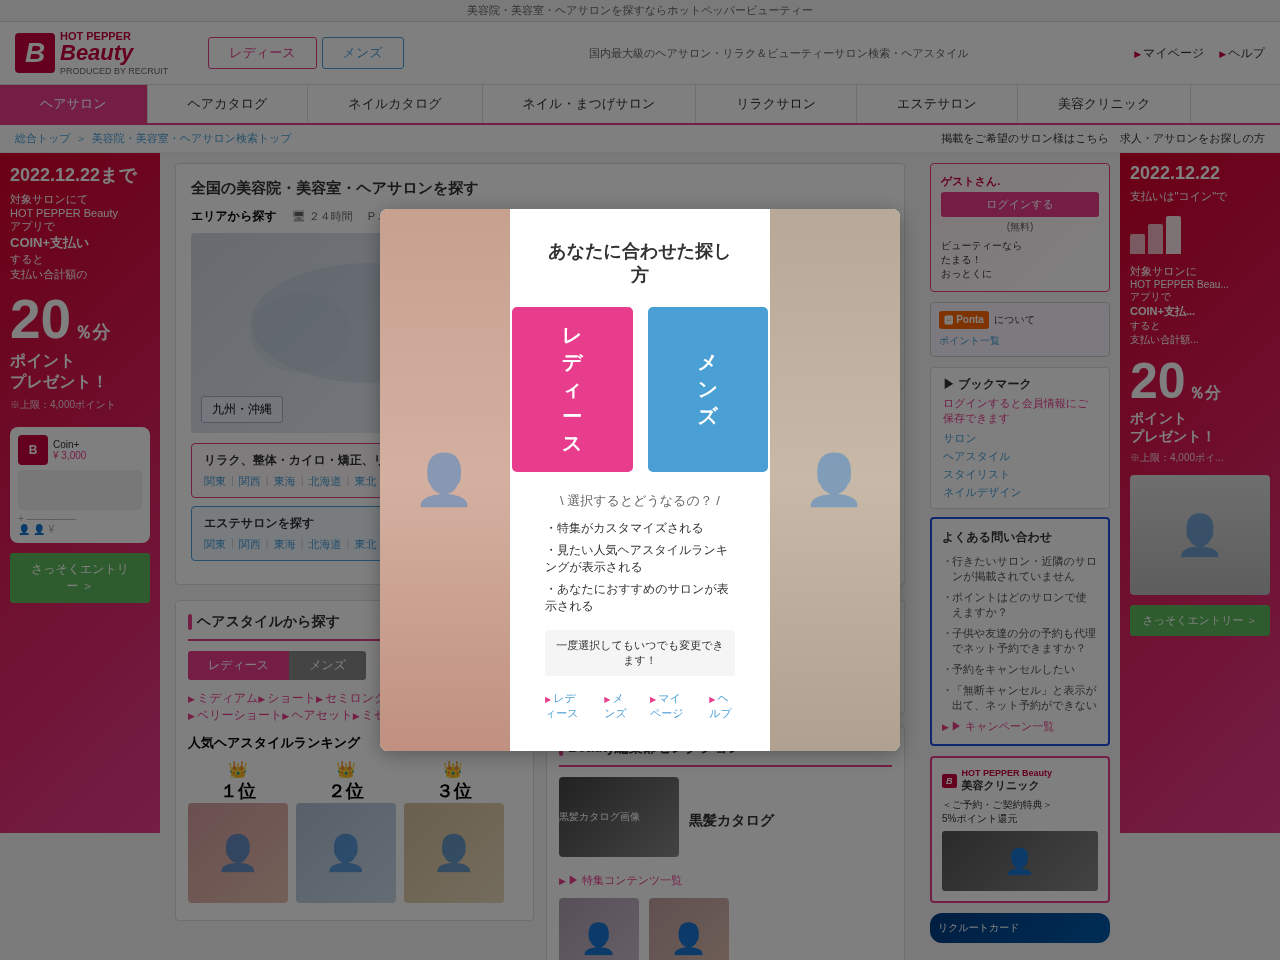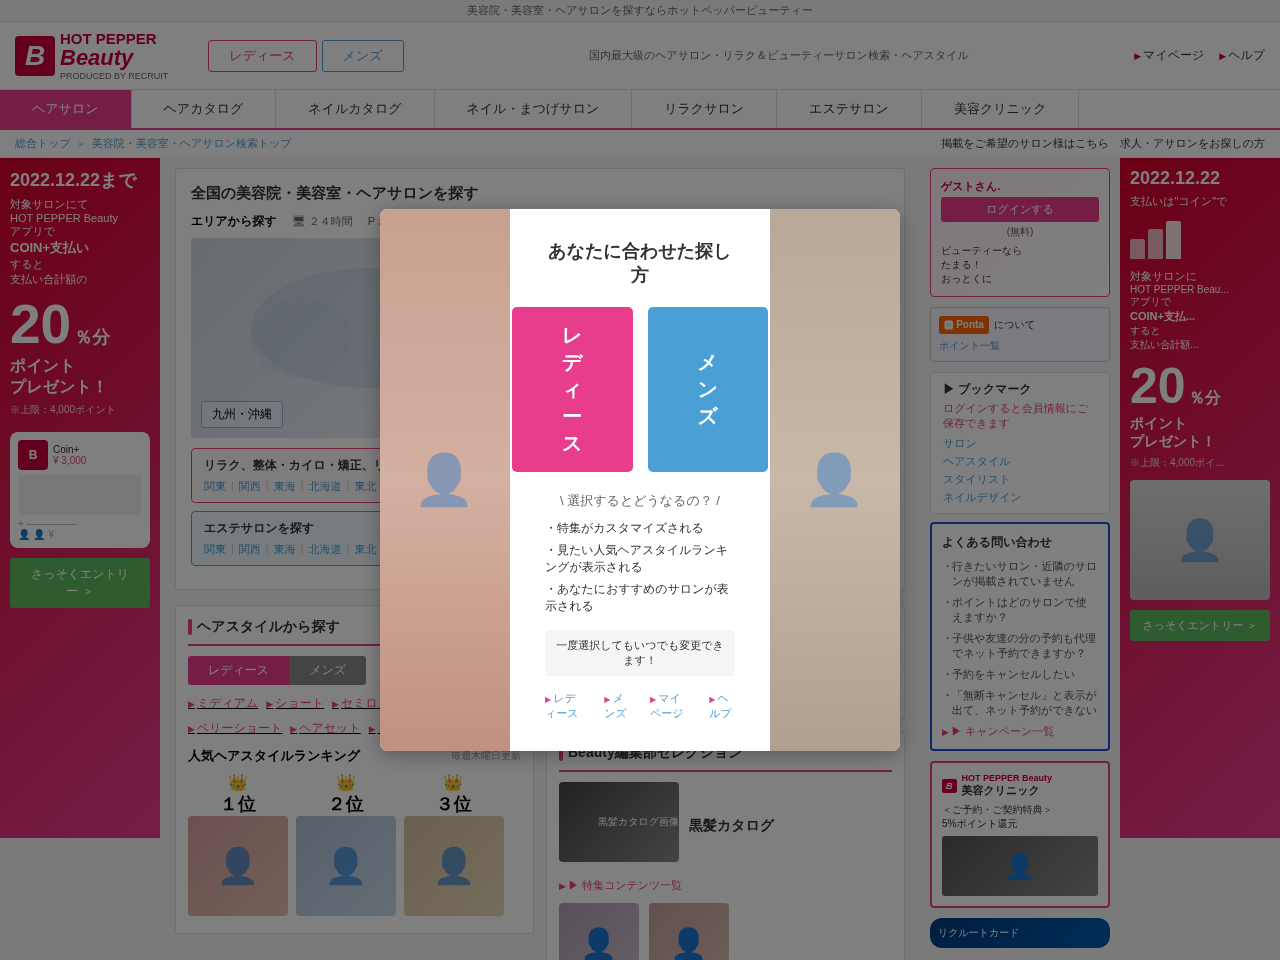--- a/index.html
+++ b/index.html
@@ -6,35 +6,35 @@
     body { font-family: 'Meiryo', 'Hiragino Kaku Gothic Pro', sans-serif; font-size: 12px; background: #f5f5f5; width: 1280px; overflow-x: hidden; }
 
     
     .top-bar { background: #f5f5f5; text-align: center; font-size: 11px; color: #666; padding: 3px; border-bottom: 1px solid #ddd; }
 
     
     .header { background: #fff; display: flex; align-items: center; padding: 8px 15px; border-bottom: 1px solid #ddd; position: relative; }
     .logo { display: flex; align-items: center; margin-right: 20px; }
     .logo-b { background: #c8003c; color: #fff; font-size: 28px; font-weight: bold; width: 40px; height: 40px; display: flex; align-items: center; justify-content: center; border-radius: 4px; font-style: italic; }
     .logo-text { margin-left: 5px; }
-    .logo-hotpepper { font-size: 15px; color: #c8003c; font-weight: bold; }
+    .logo-hotpepper { font-size: 11px; color: #c8003c; font-weight: bold; }
     .logo-beauty { font-size: 22px; color: #c8003c; font-weight: bold; font-style: italic; line-height: 1; }
     .logo-recruit { font-size: 9px; color: #666; margin-top: 2px; }
     .header-tagline { font-size: 11px; color: #666; flex: 1; text-align: center; }
     .header-links { display: flex; gap: 15px; font-size: 12px; color: #333; }
     .header-links span { cursor: pointer; color: #333; }
     .header-links span::before { content: '▶'; color: #c8003c; font-size: 9px; margin-right: 2px; }
     .gender-buttons { display: flex; gap: 5px; margin: 0 20px; }
     .gender-btn { padding: 6px 20px; border: 1px solid #999; border-radius: 3px; cursor: pointer; font-size: 13px; background: #fff; }
     .gender-btn.ladies { border-color: #e83d8d; color: #e83d8d; }
     .gender-btn.mens { border-color: #4a9fd5; color: #4a9fd5; }
 
     
     .nav-tabs { display: flex; background: #fff; border-bottom: 2px solid #e83d8d; }
-    .nav-tab { padding: 10px 32px; cursor: pointer; font-size: 13px; color: #333; border-right: 1px solid #ddd; text-align: center; }
+    .nav-tab { padding: 10px 40px; cursor: pointer; font-size: 13px; color: #333; border-right: 1px solid #ddd; text-align: center; }
     .nav-tab.active { background: #e83d8d; color: #fff; }
 
     
     .breadcrumb { background: #fff; padding: 6px 15px; font-size: 11px; color: #666; border-bottom: 1px solid #eee; display: flex; align-items: center; gap: 5px; }
     .breadcrumb span { color: #4a9fd5; cursor: pointer; }
     .breadcrumb-sep { color: #999; }
 
     
     .main-layout { display: flex; position: relative; }
 
@@ -69,40 +69,40 @@
     .map-label.shikoku { top: 65%; right: 60%; }
     .kyushu-btn { position: absolute; bottom: 10px; left: 10px; background: #e8f0f8; border: 1px solid #aac; padding: 4px 10px; border-radius: 3px; font-size: 12px; cursor: pointer; }
 
     
     .section-box { background: #fff; border: 1px solid #ddd; border-radius: 4px; padding: 12px; margin-bottom: 12px; }
     .section-title { font-size: 14px; font-weight: bold; color: #333; padding-bottom: 8px; border-bottom: 2px solid #e83d8d; margin-bottom: 10px; display: flex; align-items: center; gap: 5px; }
     .section-title::before { content: ''; display: inline-block; width: 4px; height: 16px; background: #e83d8d; border-radius: 2px; }
     .tabs-row { display: flex; margin-bottom: 10px; }
     .tab-ladies { background: #e83d8d; color: #fff; padding: 6px 20px; border: none; cursor: pointer; font-size: 12px; border-radius: 3px 0 0 3px; }
     .tab-mens { background: #888; color: #fff; padding: 6px 20px; border: none; cursor: pointer; font-size: 12px; border-radius: 0 3px 3px 0; }
-    .style-links { display: flex; flex-wrap: wrap; gap: 8px; margin-bottom: 10px; text-decoration: underline; }
+    .style-links { display: flex; flex-wrap: wrap; gap: 0; margin-bottom: 10px; }
     .style-link { color: #e83d8d; font-size: 12px; cursor: pointer; }
     .style-link::before { content: '▶'; color: #e83d8d; font-size: 9px; margin-right: 2px; }
 
     
     .ranking-header { display: flex; justify-content: space-between; align-items: center; margin-bottom: 8px; }
     .ranking-title { font-size: 13px; font-weight: bold; }
     .ranking-update { font-size: 10px; color: #999; }
     .rank-item { display: inline-block; text-align: center; width: 30%; vertical-align: top; }
     .rank-img { width: 100%; height: 100px; background: #ddd; border-radius: 4px; margin-bottom: 5px; overflow: hidden; display: flex; align-items: center; justify-content: center; }
     .rank-img.rank1 { background: linear-gradient(135deg, #d4a0a0, #e8c0b0); }
     .rank-img.rank2 { background: linear-gradient(135deg, #b0c0d4, #c8d8e8); }
     .rank-img.rank3 { background: linear-gradient(135deg, #d4c0a0, #e8d8b8); }
 
     
     .news-link { color: #e83d8d; font-size: 12px; cursor: pointer; margin-bottom: 8px; display: block; }
     .news-link::before { content: '▶'; font-size: 9px; margin-right: 3px; }
 
     
-    .editorial-img { background: linear-gradient(135deg, #444, #888); height: 80px; border-radius: 4px; margin-bottom: 8px; display: flex; align-items: center; justify-content: flex-end; color: #fff; font-size: 11px; }
+    .editorial-img { background: linear-gradient(135deg, #444, #888); height: 80px; border-radius: 4px; margin-bottom: 8px; display: flex; align-items: center; justify-content: flex-start; color: #fff; font-size: 11px; }
     .editorial-title { font-size: 13px; font-weight: bold; color: #333; }
     .more-link { color: #e83d8d; font-size: 11px; cursor: pointer; }
     .more-link::before { content: '▶'; font-size: 9px; margin-right: 2px; }
 
     
     .sidebar-promo { background: linear-gradient(135deg, #fff0f5, #fff); border: 1px solid #e83d8d; border-radius: 4px; padding: 10px; margin-bottom: 10px; font-size: 11px; }
     .sidebar-ponta { background: #f8f4ff; border: 1px solid #ccc; border-radius: 4px; padding: 8px; margin-bottom: 10px; }
     .sidebar-box { background: #fff; border: 2px solid #1d4ed8; border-radius: 4px; padding: 10px; margin-bottom: 10px; }
     .sidebar-box-title { font-size: 12px; font-weight: bold; color: #333; margin-bottom: 8px; }
     .faq-item { font-size: 11px; color: #555; margin-bottom: 6px; padding-left: 10px; position: relative; cursor: pointer; }

